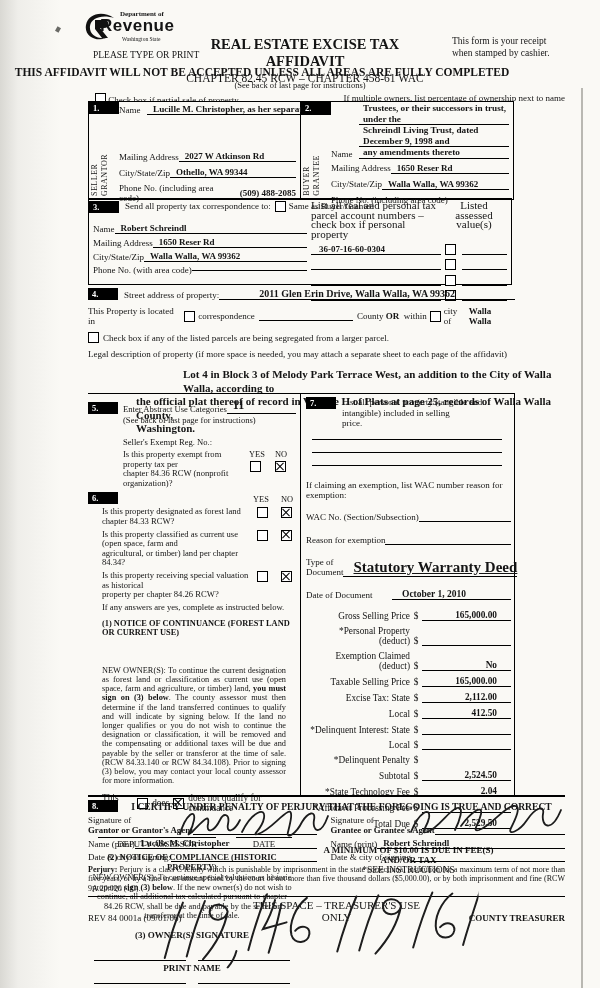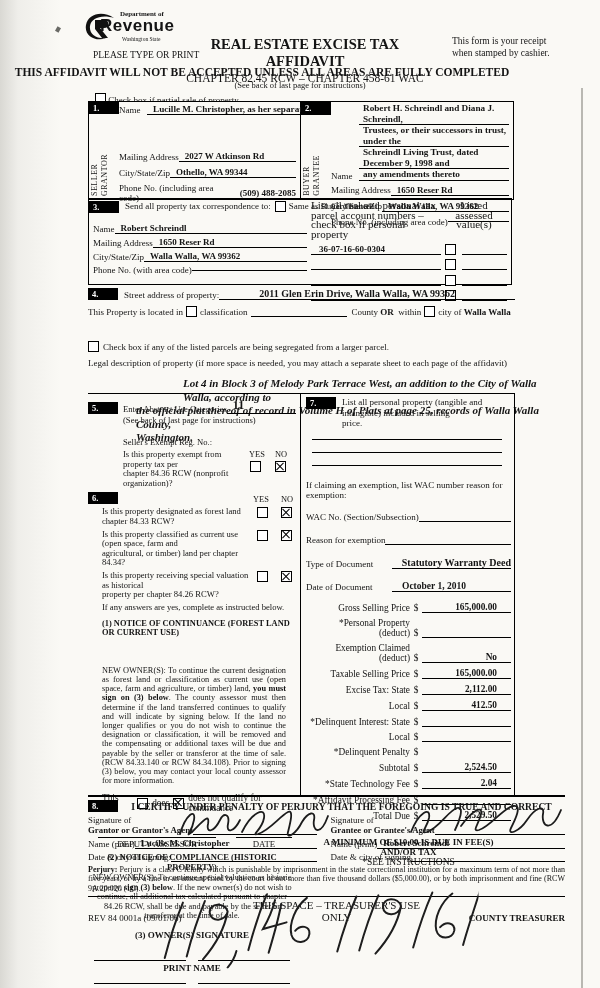--- a/index.html
+++ b/index.html
@@ -67,21 +67,21 @@
   .sec3 .hdr{ position:absolute; left:0; top:2px; display:flex; width:100%; }
   .s3left{ position:absolute; left:4px; top:24px; width:214px; }
   .s3right{ position:absolute; left:222px; top:2px; width:196px; }
   .parcelhdr{ display:flex; font-size:11px; line-height:9.5px; }
   .parcelrow{ display:flex; align-items:flex-end; margin-top:4.5px; }
   .pline{ width:126px; border-bottom:1px solid #000; font-weight:bold; font-size:9px; padding-left:8px; }
   .aline{ width:46px; border-bottom:1px solid #000; margin-left:6px; font-size:9px; }
 
   
   .sec4{ position:absolute; left:88px; top:288px; width:427px; font-size:9px; }
-  .legal{ font-size:11px; font-weight:bold; line-height:13.5px; width:470px;font-style:italic; }
+  .legal{ font-size:11px; font-weight:bold; line-height:13.5px; width:470px; }
 
   
   .main{ position:absolute; left:88px; top:393px; width:427px; height:402px; border-top:1px solid #000; box-sizing:border-box; }
   .main .divider{ position:absolute; left:212px; top:0; bottom:0; width:1px; background:#000; }
   .main .rborder{ position:absolute; right:0; top:0; bottom:0; width:1px; background:#000; }
   .colL{ position:absolute; left:0; top:0; width:208px; font-size:8.6px; }
   .colR{ position:absolute; left:218px; top:0; width:205px; font-size:9px; }
   .qrow{ display:flex; margin-top:3px; }
   .qtext{ width:158px; line-height:9.6px; }
   .ynbox{ width:44px; display:flex; justify-content:space-between; padding:0 4px; box-sizing:border-box; align-items:flex-start; }
@@ -126,20 +126,21 @@
   <div class="title-block">
     <div class="t1">REAL ESTATE EXCISE TAX AFFIDAVIT</div>
     <div class="t2">CHAPTER 82.45 RCW – CHAPTER 458-61 WAC</div>
   </div>
   <div class="receipt">This form is your receipt when stamped by cashier.</div>
   <div class="warning">THIS AFFIDAVIT WILL NOT BE ACCEPTED UNLESS ALL AREAS ARE FULLY COMPLETED</div>
   <div class="seeback">(See back of last page for instructions)</div>
   <div class="partialrow">
     <span><span class="cb"></span>
       <span>Check box if partial sale of property</span></span>
+    <span>If multiple owners, list percentage of ownership next to name</span>
   </div>
 
   <div class="parties">
     <div class="half left">
       <span class="secnum">1.</span>
       <div class="roles">
         <span class="vert">SELLER</span>
         <span class="vert">GRANTOR</span>
       </div>
       <div class="pfields">
@@ -164,21 +165,20 @@
     <div class="half">
       <span class="secnum">2.</span>
       <div class="roles">
         <span class="vert">BUYER</span>
         <span class="vert">GRANTEE</span>
       </div>
       <div class="pfields">
         <div class="namerow">
           <span class="lbl">Name</span>
           <span style="flex:1">
-            <span class="bnl" style="display:block;">Robert H. Schreindl and Diana J. Schreindl,</span>
             <span class="bnl" style="display:block;">Trustees, or their successors in trust, under the</span>
             <span class="bnl" style="display:block;">Schreindl Living Trust, dated December 9, 1998 and</span>
             <span class="bnl" style="display:block;">any amendments thereto</span>
           </span>
         </div>
         <div class="frow" style="margin-top:4px;">
           <span>Mailing Address</span>
           <span class="fill">1650 Reser Rd</span>
         </div>
         <div class="frow">
@@ -248,27 +248,27 @@
 
   <div class="sec4">
     <div class="row">
       <span class="secnum">4.</span>
       <span style="margin-left:6px;">Street address of property:</span>
       <span class="fill" style="font-size:10px; padding-left:40px;">2011 Glen Erin Drive, Walla Walla, WA  99362</span>
     </div>
     <div class="row" style="margin-top:6px; align-items:center;">
       <span>This Property is located in</span>
       <span class="cb" style="margin:0 3px;"></span>
-      <span>classification</span>
+      <span>correspondence</span>
       <span class="u" style="width:96px; height:9px; margin:0 4px;"></span>
       <span>County</span>&nbsp;<span class="b">OR</span>&nbsp;&nbsp;<span>within</span>
       <span class="cb" style="margin:0 3px;"></span>
       <span>city of</span>&nbsp;<span class="b">Walla Walla</span>
     </div>
-    <div class="row" style="margin-top:24px; align-items:center;">
+    <div class="row" style="margin-top:6px; align-items:center;">
       <span class="cb" style="margin-right:4px;"></span>
       <span>Check box if any of the listed parcels are being segregated from a larger parcel.</span>
     </div>
     <div style="margin-top:6px;">Legal description of property (if more space is needed, you may attach a separate sheet to each page of the affidavit)</div>
     <div class="legal" style="margin-top:9px;">
       <div style="padding-left:95px;">Lot 4 in Block 3 of Melody Park Terrace West, an addition to the City of Walla Walla, according to</div>
       <div style="padding-left:48px;">the official plat thereof of record in Volume H of Plats at page 25, records of Walla Walla County,</div>
       <div style="padding-left:48px;">Washington.</div>
     </div>
   </div>
@@ -398,21 +398,21 @@
       <div class="row" style="margin-top:12px;">
         <span>WAC No. (Section/Subsection)</span>
         <span class="fill"></span>
       </div>
       <div class="row" style="margin-top:13px;">
         <span>Reason for exemption</span>
         <span class="fill"></span>
       </div>
       <div class="row" style="margin-top:12px;">
         <span style="width:86px;">Type of Document</span>
-        <span class="fill" style="font-size:10px; padding-left:10px;">Statutory Warranty Deed</span>
+        <span class="fill" style="font-size:15px; padding-left:10px;text-decoration:underline;">Statutory Warranty Deed</span>
       </div>
       <div class="row" style="margin-top:12px;">
         <span style="width:86px;">Date of Document</span>
         <span class="fill" style="font-size:9.5px; padding-left:10px;">October 1, 2010</span>
       </div>
 
       <div style="margin-top:10px;">
         <div class="finrow">
           <span class="finlbl">Gross Selling Price</span>
           <span class="findollar">$</span>

